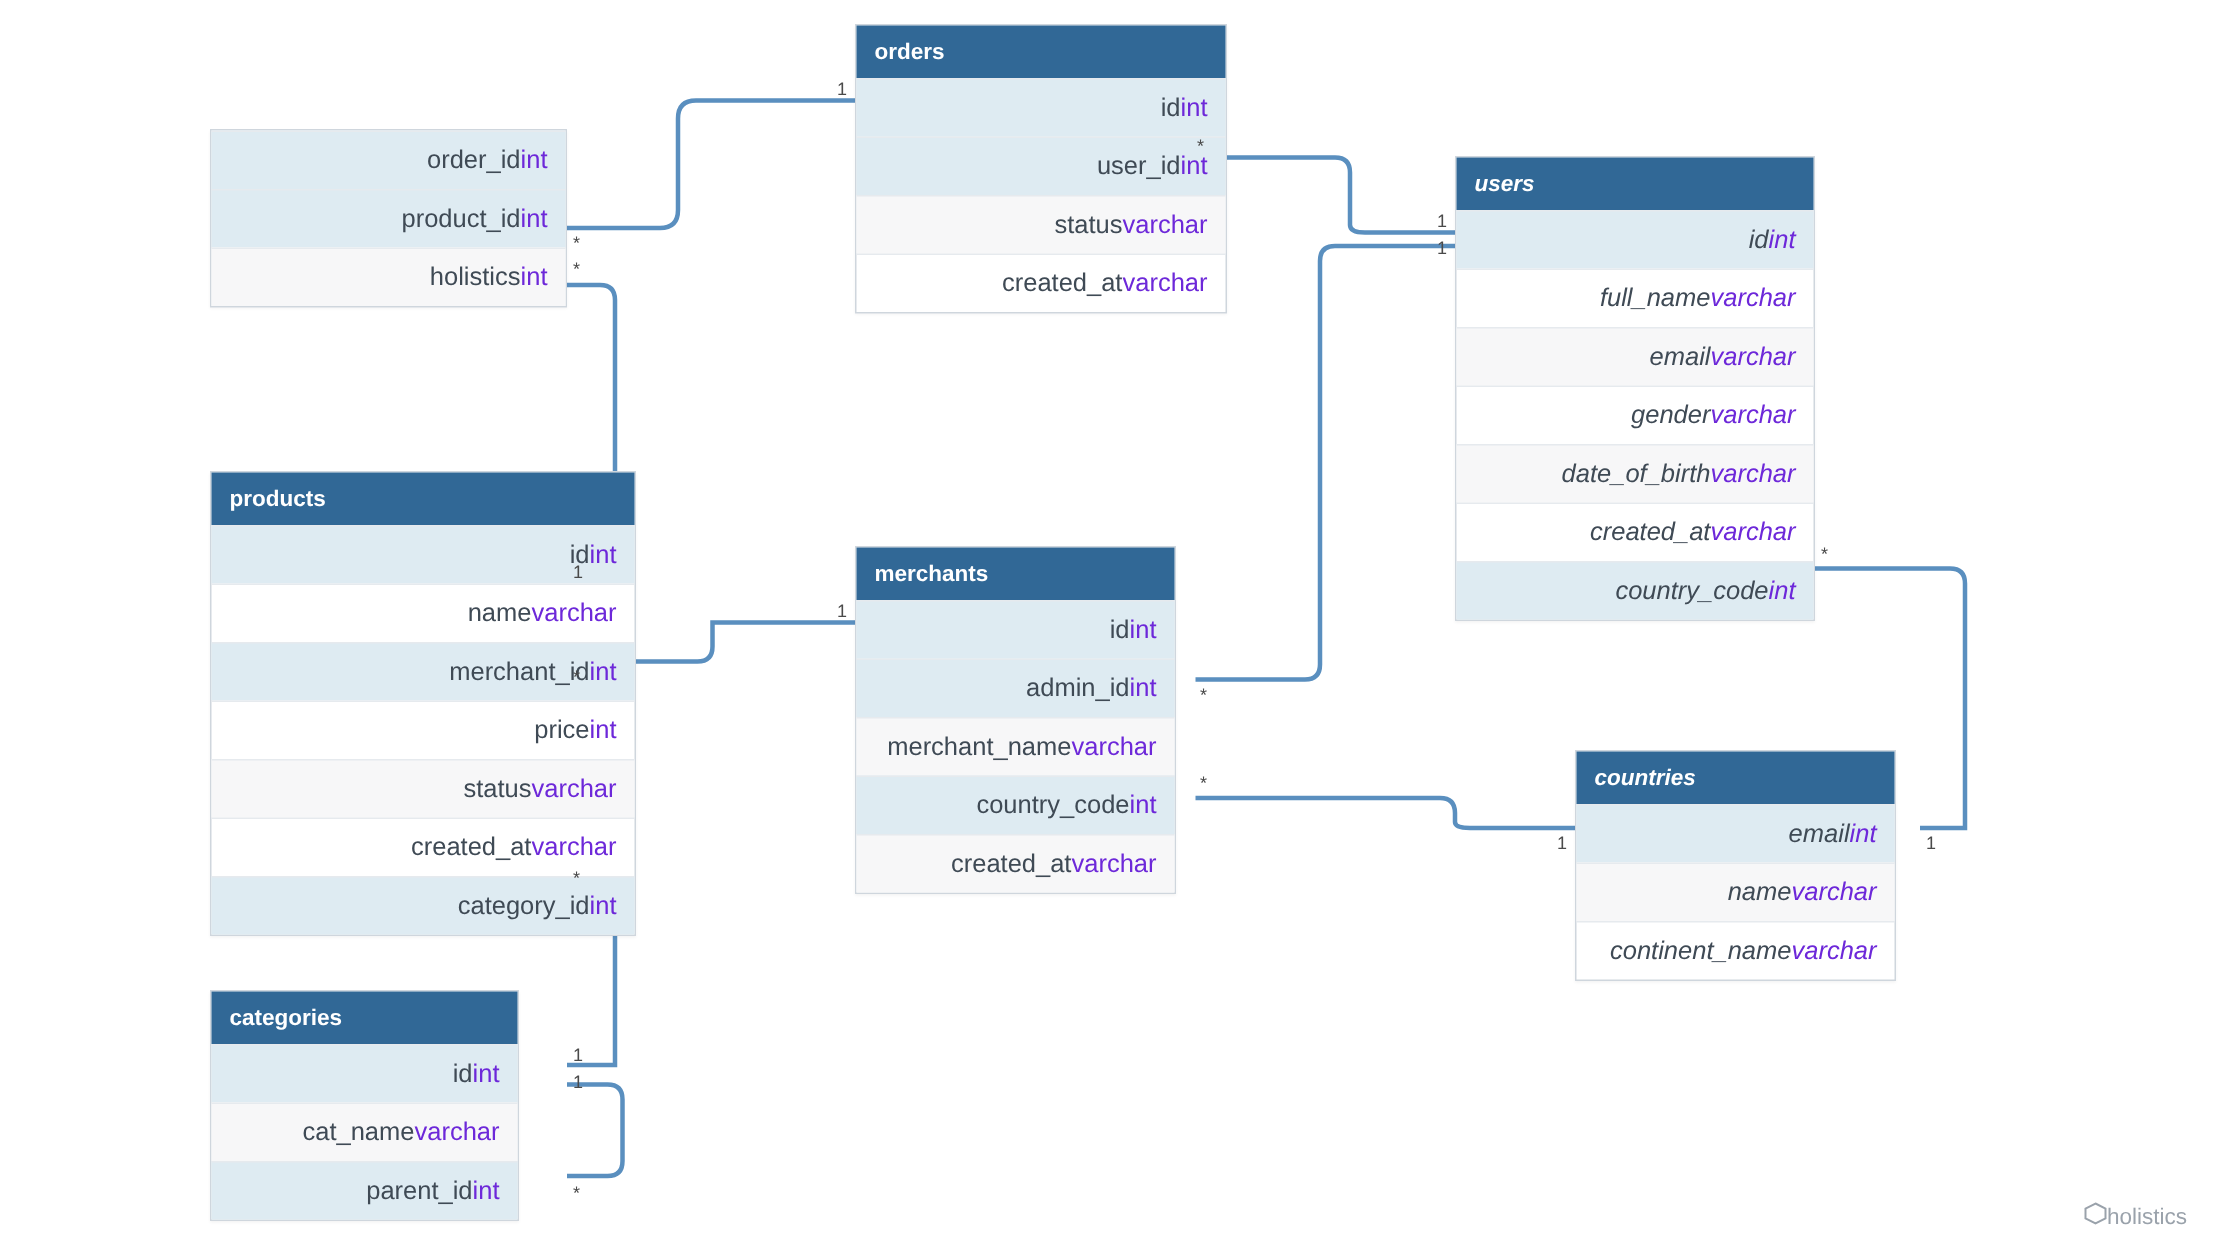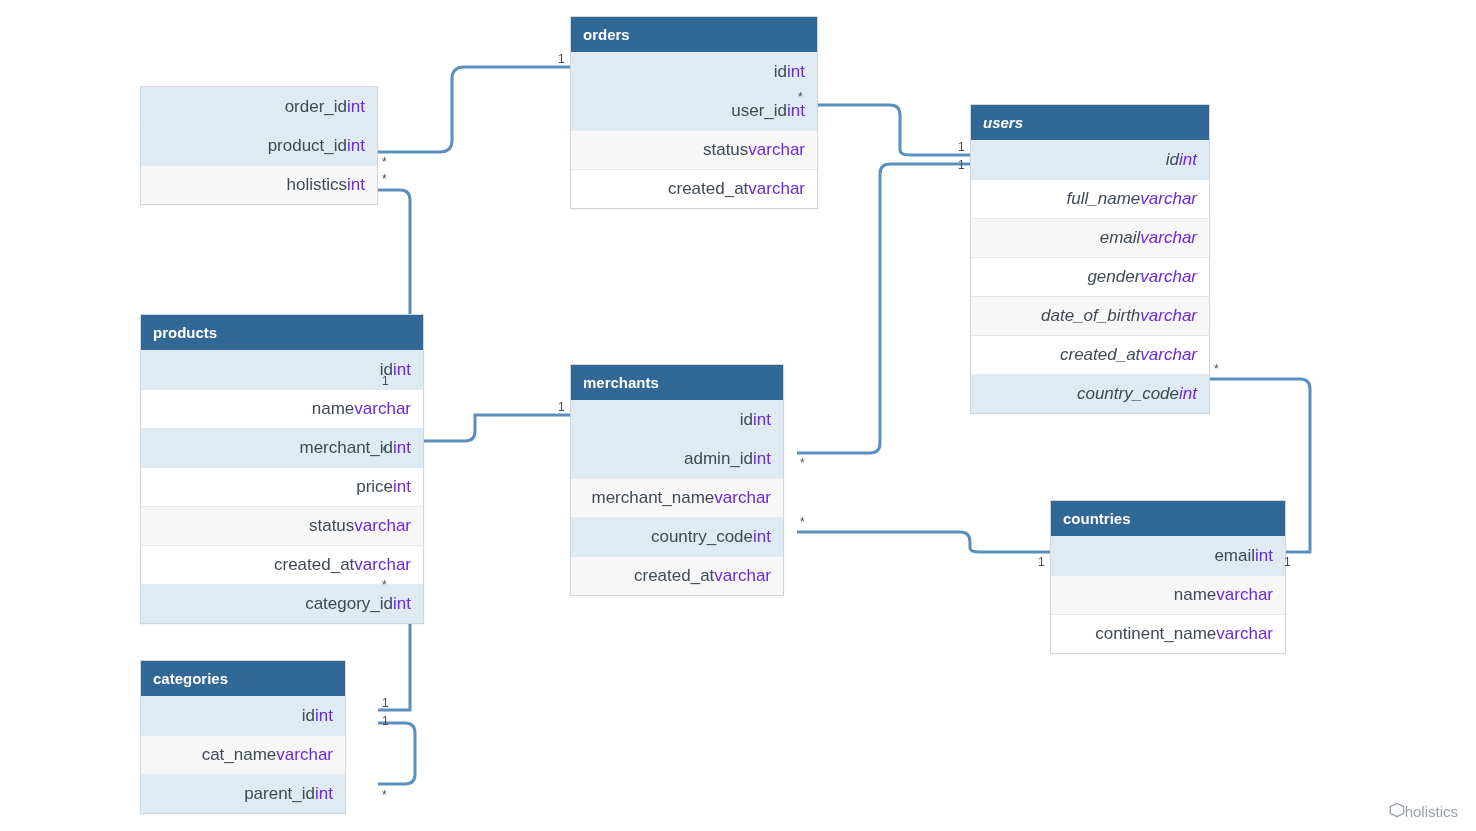--- a/index.html
+++ b/index.html
@@ -207,21 +207,21 @@
   <div class="erd-row erd-row-hl">
       <span class="erd-col-name">country_code</span>
       <span class="erd-col-type">int</span>
     </div>
   <div class="erd-row erd-row-odd">
       <span class="erd-col-name">created_at</span>
       <span class="erd-col-type">varchar</span>
     </div>
 </div>
 
-<div class="erd-table" style="left:1050px; top:500px; width:236px;">
+<div class="erd-table" style="left:1050px; top:500px; width:214px;font-style:italic;">
   <div class="erd-title">countries</div>
   <div class="erd-row erd-row-hl">
       <span class="erd-col-name">email</span>
       <span class="erd-col-type">int</span>
     </div>
   <div class="erd-row erd-row-odd">
       <span class="erd-col-name">name</span>
       <span class="erd-col-type">varchar</span>
     </div>
   <div class="erd-row">

